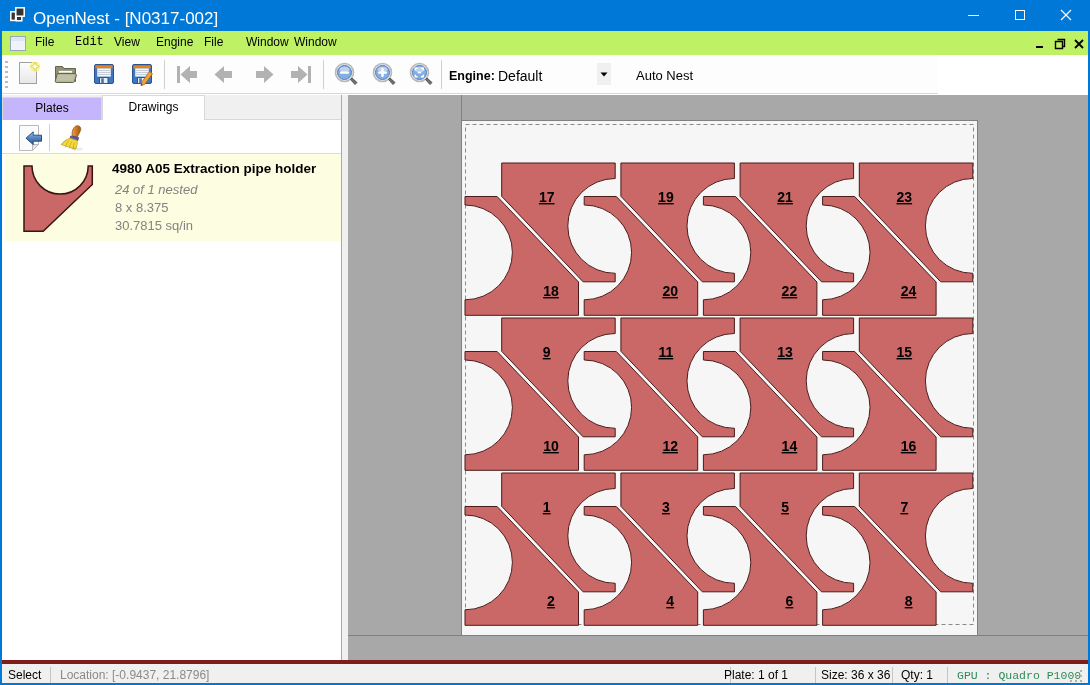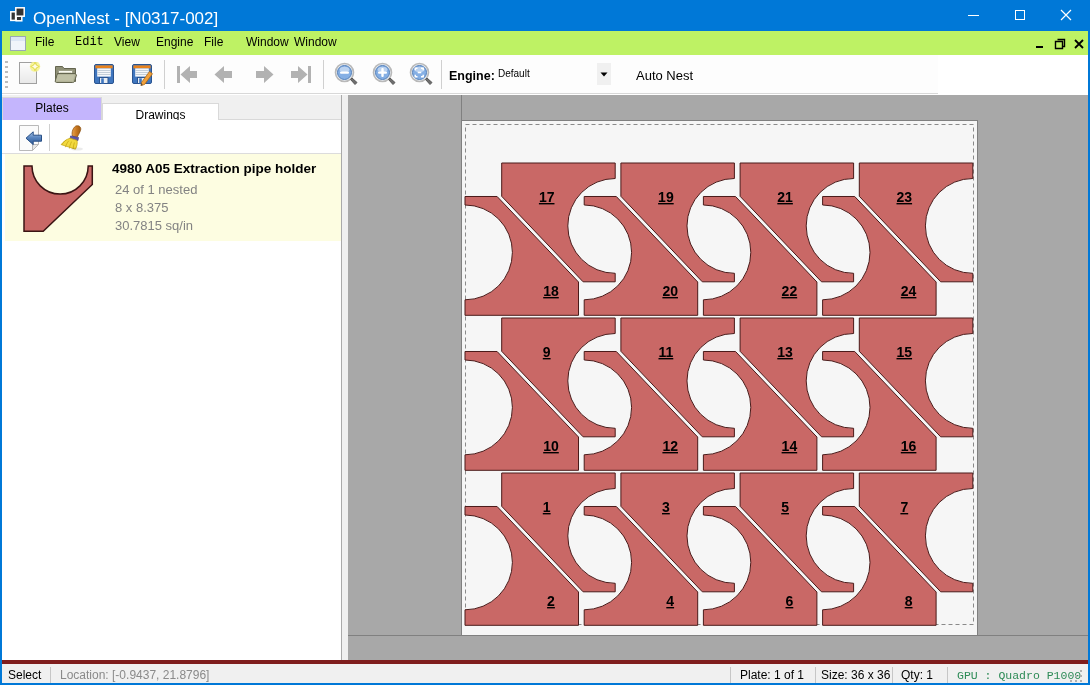--- a/index.html
+++ b/index.html
@@ -23,21 +23,21 @@
 
 #leftpanel { left:2px; top:95px; width:339px; height:564px; background:#fff; }
 #panelborder { left:341px; top:95px; width:1px; height:565px; background:#aaa; }
 #splitter { left:342px; top:95px; width:6px; height:565px; background:#f0f0f0; }
 #canvas { left:348px; top:95px; width:740px; height:565px; background:#a8a8a8; }
 
 
 #tabstrip { left:0px; top:0px; width:339px; height:24px; background:#f0f0f0; }
 .tab { top:1px; height:23px; font-size:12px; color:#000; text-align:center; }
 #tab-plates { left:0px; top:2px; width:100px; height:36px; background:#c4b5fd; border:1px solid #d9d9d9; border-bottom:none; line-height:21px; }
-#tab-drawings { left:100px; top:8px; width:117px; height:25px; background:#fff; border:1px solid #d9d9d9; border-bottom:none; line-height:23px; }
+#tab-drawings { left:100px; top:0px; width:103px; height:25px; background:#fff; border:1px solid #d9d9d9; border-bottom:none; line-height:23px; }
 
 
 #ptoolbar { left:0; top:25px; width:339px; height:34px; background:#fff; border-bottom:1px solid #dcdcdc; }
 .ptsep { top:4px; width:1px; height:27px; background:#d0d0d0; }
 
 
 #item { left:3px; top:59px; width:336px; height:87px; background:#fdfde1; }
 #item-title { left:107px; top:7px; font-size:13.5px; font-weight:bold; color:#000; }
 .item-gray { left:110px; font-size:13px; color:#838383; }
 
@@ -176,21 +176,21 @@
     <svg id="ic-zoomfit" class="abs" style="left:409px; top:7px;" width="24" height="25" viewBox="0 0 24 25">
 <circle cx="10.5" cy="10.5" r="9" fill="#e8eef6" stroke="#b9b9b9" stroke-width="1.6"></circle>
 <circle cx="10.5" cy="10.5" r="7" fill="#85afe4" stroke="#5580b8"></circle>
 <ellipse cx="10.5" cy="7.4" rx="4.8" ry="2.6" fill="#ffffff" opacity="0.45"></ellipse>
 <path d="M16.5,17.5 l4.5,5 l2-2 l-5-4.5 z" fill="#6e6e6e" stroke="#585858"></path>
 <path d="M6.3,8.3 v-2 h2.2 M12,6.3 h2.2 v2 M14.2,12.7 v2 h-2.2 M8.5,14.7 h-2.2 v-2" fill="none" stroke="#fff" stroke-width="1.5"></path>
         <rect x="8.7" y="9.7" width="3.6" height="1.6" fill="#fff"></rect>
       </svg>
     <div class="tbsep abs" style="left:441px;"></div>
     <div class="abs" style="left:449px; top:14px; font-size:12.5px; font-weight:bold;">Engine:</div>
-    <div class="abs" style="left:498px; top:13px; font-size:10px;">Default</div>
+    <div class="abs" style="left:498px; top:13px; font-size:14px;">Default</div>
     <div class="abs" style="left:597px; top:8px; width:14px; height:22px; background:#f0f0f0;">
       <svg width="14" height="22">
           <path d="M3.5 9.5 L10.5 9.5 L7 13.5 Z" fill="#000"></path>
         </svg>
     </div>
     <div class="abs" style="left:636px; top:13px; font-size:13px;">Auto Nest</div>
   </div>
 
   <div id="leftpanel" class="abs">
     <div id="tabstrip" class="abs"></div>
@@ -224,21 +224,21 @@
 <path d="M12.2,13.2 L19,15.4 C19.6,18 19,21.5 17.4,24.2 L3.2,19.6 C5.2,16.8 8.6,14.2 12.2,13.2 Z" fill="#f2d93e" stroke="#c8a816" stroke-width="0.8"></path>
 <path d="M8.2,14.9 C6.4,16.3 4.8,18 3.9,19.8 M10.8,15.7 C9.2,17.6 8,20 7.4,22.2 M13.6,16.6 C12.4,18.8 11.6,21.3 11.4,23.5 M16.4,17.5 C15.6,19.7 15.2,22 15.2,24" stroke="#c8a816" stroke-width="0.8" fill="none"></path>
 <ellipse cx="19" cy="24" rx="6" ry="1.6" fill="#000" opacity="0.08"></ellipse>
 </svg>
     </div>
     <div id="item" class="abs">
       <svg class="abs" style="left:12px; top:3px;" width="92" height="82" viewBox="0 0 92 82">
         <path d="M0,65.2 L0,0 L8,0 A28.1 28.1 0 0 0 64.2,0 L68.3,0 L68.3,18.5 L19.2,65.2 Z" transform="translate(7,9)" fill="#c96866" stroke="#3a1413" stroke-width="1.5"></path>
       </svg>
       <div id="item-title" class="abs">4980 A05 Extraction pipe holder</div>
-      <div class="item-gray abs" style="top:28px;">24 of 1 nested</div>
+      <div class="item-gray abs" style="top:28px;font-style:italic;">24 of 1 nested</div>
       <div class="item-gray abs" style="top:46px;">8 x 8.375</div>
       <div class="item-gray abs" style="top:64px;">30.7815 sq/in</div>
     </div>
   </div>
   <div id="panelborder" class="abs"></div>
   <div id="splitter" class="abs"></div>
 
   <div id="canvas" class="abs"></div>
   <div id="vline" class="abs"></div>
   <div id="hline" class="abs"></div>
@@ -296,21 +296,21 @@
 <use href="#pU" transform="translate(360.6,385.5) rotate(180 56.75 59.4)" fill="#c96866" stroke="#4a1b1a" stroke-width="1"></use>
 <text x="442.3" y="391.0" text-anchor="middle" font-family="Liberation Sans, sans-serif" font-size="14" font-weight="bold" fill="#000" text-decoration="underline">7</text>
 <text x="446.6" y="485.0" text-anchor="middle" font-family="Liberation Sans, sans-serif" font-size="14" font-weight="bold" fill="#000" text-decoration="underline">8</text>
 </svg>
 
   <div id="statusbar" class="abs">
     <div class="sttext abs" style="left:8px;">Select</div>
     <div class="stsep abs" style="left:50px;"></div>
     <div class="sttext abs" style="left:60px; color:#8a8a8a;">Location: [-0.9437, 21.8796]</div>
     <div class="stsep abs" style="left:730px;"></div>
-    <div class="sttext abs" style="left:740px;text-align:center;">Plate: 1 of 1</div>
+    <div class="sttext abs" style="left:724px;text-align:center;">Plate: 1 of 1</div>
     <div class="stsep abs" style="left:815px;"></div>
     <div class="sttext abs" style="left:821px;">Size: 36 x 36</div>
     <div class="stsep abs" style="left:892px;"></div>
     <div class="sttext abs" style="left:901px;">Qty: 1</div>
     <div class="stsep abs" style="left:947px;"></div>
     <div class="sttext abs" style="left:957px; color:#2e8b57; font-size:11.5px; top:5px;font-family:Liberation Mono, monospace;">GPU : Quadro P1000</div>
     <svg class="abs" style="left:1068px; top:4px;" width="16" height="16">
       <g fill="#b0b0b0">
           <rect x="12" y="12" width="2" height="2"></rect>
           <rect x="12" y="7" width="2" height="2"></rect>

